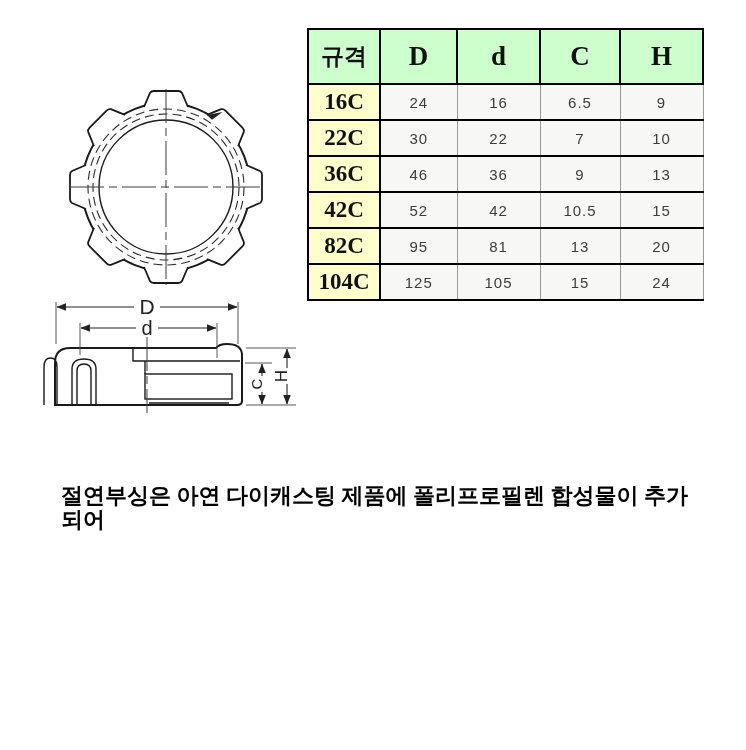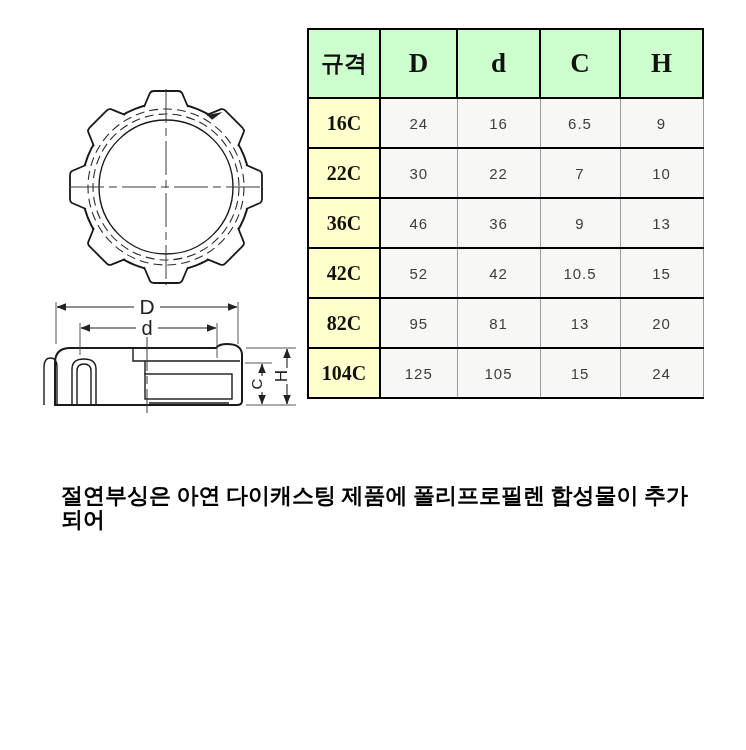--- a/index.html
+++ b/index.html
@@ -16,34 +16,34 @@
   .centerline{fill:none;stroke:#3a3a3a;stroke-width:1;stroke-dasharray:34 5 8 5;}
   .dim{stroke:#222;stroke-width:1.1;fill:none;}
   .ext{stroke:#444;stroke-width:0.9;fill:none;}
   .dim-label{font-family:"Liberation Sans",sans-serif;fill:#222;}
   
   .spec-table{
     position:absolute;left:307px;top:28px;border-collapse:collapse;
     table-layout:fixed;
   }
   .spec-table th,.spec-table td{
-    text-align:center;vertical-align:middle;padding:7px;
+    text-align:center;vertical-align:middle;padding:0;
   }
   .spec-table .corner{
     background:#ccffcc;border:2px solid #000;
     font-family:"Liberation Serif",serif;font-weight:bold;font-size:23px;color:#111;
     height:53px;
   }
   .spec-table .colhead{
     background:#ccffcc;border:2px solid #000;
     font-family:"Liberation Serif",serif;font-weight:bold;font-size:27px;color:#111;
   }
   .spec-table .rowlabel{
     background:#ffffcc;border:2px solid #000;
-    font-family:"Liberation Serif",serif;font-weight:bold;font-size:20px;color:#111;
+    font-family:"Liberation Serif",serif;font-weight:bold;font-size:23px;color:#111;
     height:34px;
   }
   .spec-table .val{
     background:#f7f7f5;color:#3d3d3d;font-size:15px;letter-spacing:1px;
     border-left:1px solid #9a9a9a;border-right:1px solid #9a9a9a;
     border-top:2px solid #000;border-bottom:2px solid #000;
   }
   
   .desc{
     position:absolute;left:61px;top:484px;width:640px;

